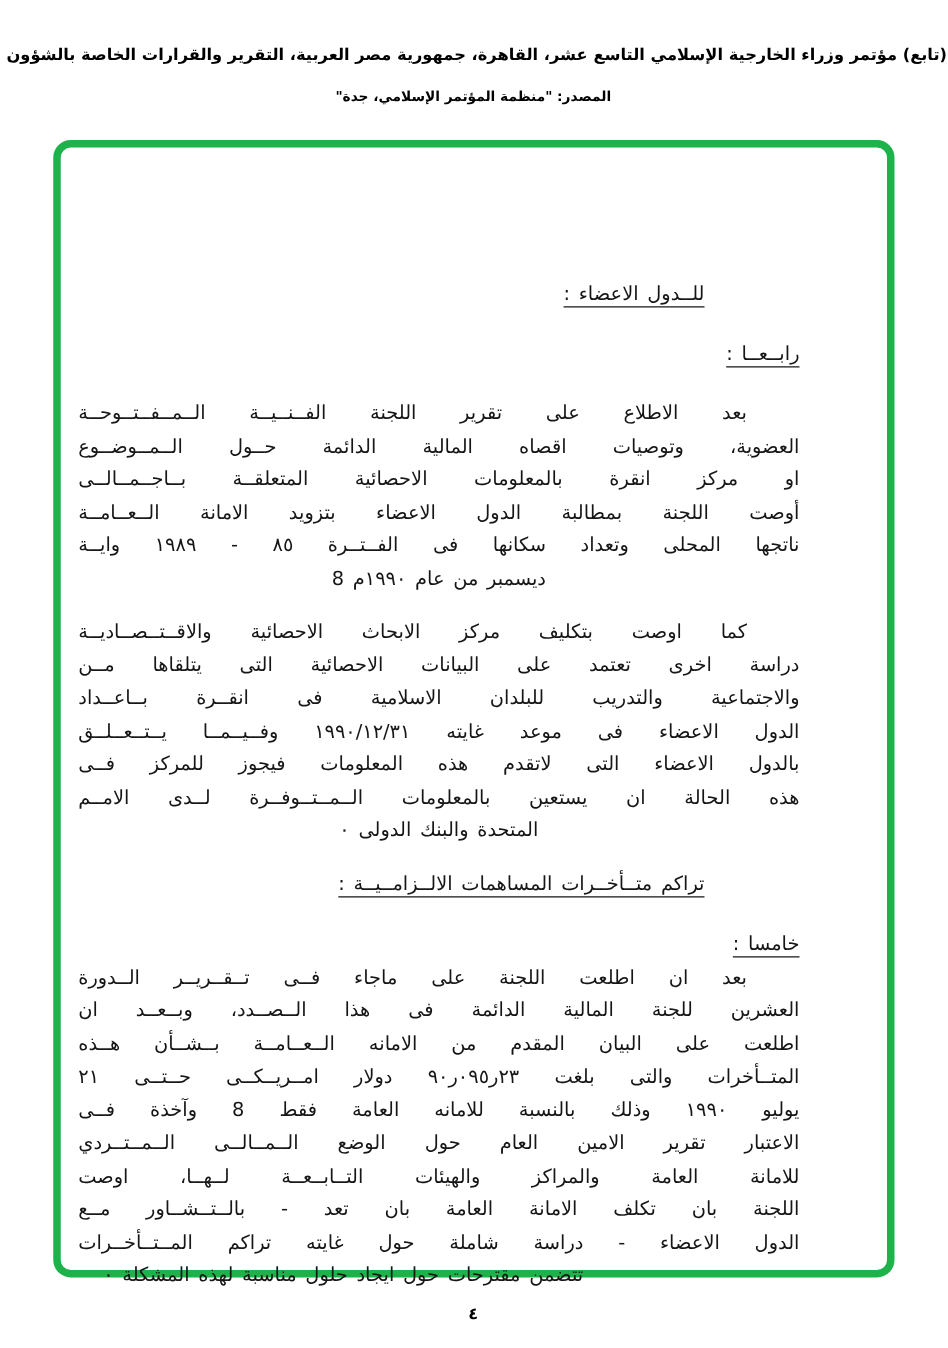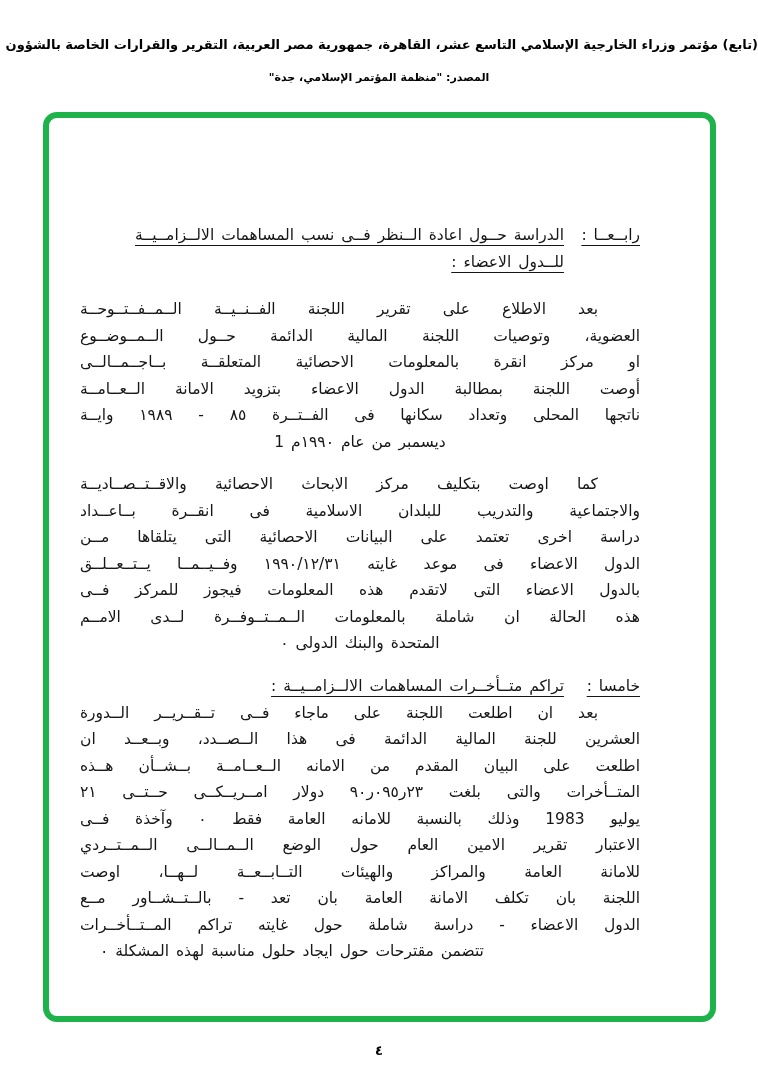--- a/index.html
+++ b/index.html
@@ -26,31 +26,31 @@
     background:transparent;
   }
   .content {
     padding:104px 70px 0 14px;
     font-size:15.5px;
     word-spacing:2px;
   }
 
   
   .sec-heading { display:flex; align-items:flex-start; line-height:27px; }
-  .sec-heading .s-label { width:76px; flex:0 0 76px; white-space:nowrap; }
+  .sec-heading .s-label { width:76px; flex:0 0 76px; white-space:nowrap;margin-top:48px; }
   .sec-heading .s-title { flex:1; text-align:right; }
   .sec-heading .s-title .t-line { white-space:nowrap; line-height:27px; }
   .u { text-decoration:underline; text-underline-offset:5px; text-decoration-thickness:1.4px; }
   .mb-heading { margin-bottom:20px; }
 
   
   .para { margin-bottom:16px; }
   .line {
     line-height:26.5px;
-    text-align:justify; text-align-last:justify; text-justify:inter-word;margin-left:17px;
+    text-align:justify; text-align-last:justify; text-justify:inter-word;
   }
   .line.first  { padding-right:42px; }
   .line.center { text-align:center; text-align-last:center; }
   .line.endleft{ text-align:right; text-align-last:left; padding-left:20px; }
 
   
   .page-footer { position:absolute; top:1040px; left:0; right:0; text-align:center; }
   .page-num { font-size:13px; font-weight:bold; color:#000; }
 </style>
 </head>
@@ -62,57 +62,56 @@
     <div class="h1">(تابع) مؤتمر وزراء الخارجية الإسلامي التاسع عشر، القاهرة، جمهورية مصر العربية، التقرير والقرارات الخاصة بالشؤون الإدارية والمالية</div>
     <div class="h2">المصدر:  "منظمة المؤتمر الإسلامي، جدة"</div>
   </div>
 
   <div class="green-box">
     <div class="content">
 
       <div class="sec-heading mb-heading">
         <span class="s-label u">رابــعــا :</span>
         <div class="s-title">
-          <div class="t-line u">الدراسة حــول اعادة الــنظر فــى نسب المساهمات الالــزامــيــة</div>
           <div class="t-line u">للــدول الاعضاء :</div>
         </div>
       </div>
 
       <div class="para">
         <div class="line first">بعد الاطلاع على تقرير اللجنة الفــنــيــة الــمــفــتــوحــة</div>
-        <div class="line">العضوية، وتوصيات اللجنة المالية الدائمة حــول الــمــوضــوع</div>
+        <div class="line">العضوية، وتوصيات اقصاه المالية الدائمة حــول الــمــوضــوع</div>
         <div class="line">او مركز انقرة بالمعلومات الاحصائية المتعلقــة بــاجــمــالــى</div>
         <div class="line">أوصت اللجنة بمطالبة الدول الاعضاء بتزويد الامانة الــعــامــة</div>
         <div class="line">ناتجها المحلى وتعداد سكانها فى الفــتــرة ٨٥ - ١٩٨٩ وايــة</div>
-        <div class="line center">ديسمبر من عام ١٩٩٠م 1</div>
+        <div class="line center">ديسمبر من عام ١٩٩٠م 8</div>
       </div>
 
       <div class="para">
         <div class="line first">كما اوصت بتكليف مركز الابحاث الاحصائية والاقــتــصــاديــة</div>
+        <div class="line">دراسة اخرى تعتمد على البيانات الاحصائية التى يتلقاها مــن</div>
         <div class="line">والاجتماعية والتدريب للبلدان الاسلامية فى انقــرة بــاعــداد</div>
-        <div class="line">دراسة اخرى تعتمد على البيانات الاحصائية التى يتلقاها مــن</div>
         <div class="line">الدول الاعضاء فى موعد غايته ١٩٩٠/١٢/٣١ وفــيــمــا يــتــعــلــق</div>
         <div class="line">بالدول الاعضاء التى لاتقدم هذه المعلومات فيجوز للمركز فــى</div>
-        <div class="line">هذه الحالة ان شاملة بالمعلومات الــمــتــوفــرة لــدى الامــم</div>
+        <div class="line">هذه الحالة ان يستعين بالمعلومات الــمــتــوفــرة لــدى الامــم</div>
         <div class="line center">المتحدة والبنك الدولى ٠</div>
       </div>
 
       <div class="sec-heading">
         <span class="s-label u">خامسا :</span>
         <div class="s-title">
           <div class="t-line u">تراكم متــأخــرات المساهمات الالــزامــيــة :</div>
         </div>
       </div>
 
       <div class="para">
         <div class="line first">بعد ان اطلعت اللجنة على ماجاء فــى تــقــريــر الــدورة</div>
         <div class="line">العشرين للجنة المالية الدائمة فى هذا الــصــدد، وبــعــد ان</div>
         <div class="line">اطلعت على البيان المقدم من الامانه الــعــامــة بــشــأن هــذه</div>
         <div class="line">المتــأخرات والتى بلغت ٢٣ر٠٩٥ر٩٠ دولار امــريــكــى حــتــى ٢١</div>
-        <div class="line">يوليو 1983 وذلك بالنسبة للامانه العامة فقط ٠ وآخذة فــى</div>
+        <div class="line">يوليو ١٩٩٠ وذلك بالنسبة للامانه العامة فقط 8 وآخذة فــى</div>
         <div class="line">الاعتبار تقرير الامين العام حول الوضع الــمــالــى الــمــتــردي</div>
         <div class="line">للامانة العامة والمراكز والهيئات التــابــعــة لــهــا، اوصت</div>
         <div class="line">اللجنة بان تكلف الامانة العامة بان تعد - بالــتــشــاور مــع</div>
         <div class="line">الدول الاعضاء - دراسة شاملة حول غايته تراكم المــتــأخــرات</div>
         <div class="line endleft">تتضمن مقترحات حول ايجاد حلول مناسبة لهذه المشكلة ٠</div>
       </div>
 
     </div>
   </div>
 

